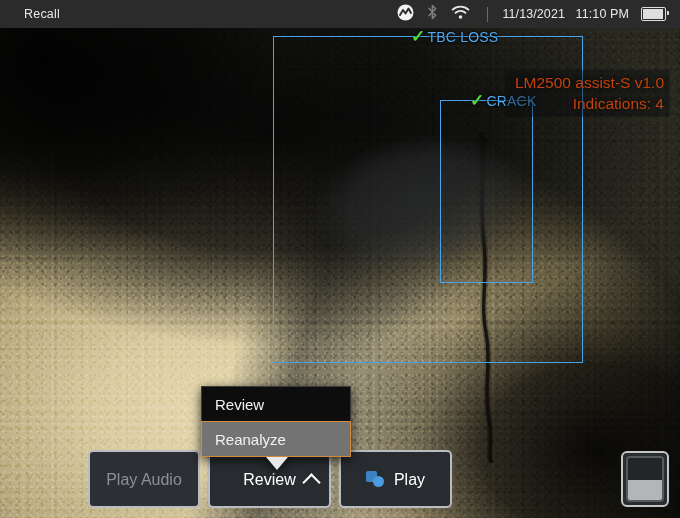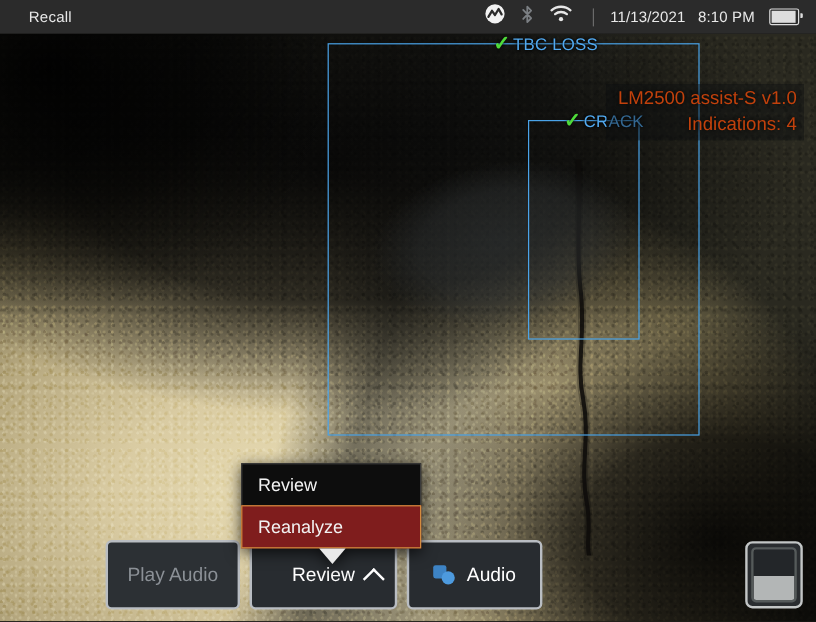--- a/index.html
+++ b/index.html
@@ -184,21 +184,21 @@
     font-size: 15px;
     padding: 9px 0 9px 13px;
     border: 1.5px solid #3a3a3a;
     box-sizing: border-box;
     height: 36px;
     line-height: 17px;
   }
   .menu-item + .menu-item { margin-top: -1.5px; }
   .menu-item.selected {
     border-color: #d38a3e;
-    background: #7f1d1d;
+    background: #737373;
   }
   #popup .pointer {
     position: absolute;
     left: 65px;
     top: 71px;
     width: 0; height: 0;
     border-left: 11px solid transparent;
     border-right: 11px solid transparent;
     border-top: 13px solid #e9e9e9;
   }
@@ -319,21 +319,21 @@
           <path d="M1.6 4.6 A12 12 0 0 1 17.4 4.6" stroke="#e6e6e6" stroke-width="1.9" fill="none" stroke-linecap="round"></path>
           <path d="M4.6 7.8 A7.6 7.6 0 0 1 14.4 7.8" stroke="#e6e6e6" stroke-width="1.9" fill="none" stroke-linecap="round"></path>
           <circle cx="9.5" cy="12" r="1.8" fill="#e6e6e6"></circle>
         </svg>
       </span>
       <span class="sb-sep"></span>
     </div>
 
     <span class="sb-clock">
       <span>11/13/2021</span>
-      <span class="tm">8:10 PM</span>
+      <span class="tm">11:10 PM</span>
     </span>
 
     <span class="battery">
       <span class="lvl"></span>
     </span>
   </div>
 
   <div id="viewport">
     <div class="photo"></div>
     <div class="grit"></div>
@@ -385,21 +385,21 @@
           <span style="display:block;">Review</span>
         </span>
         <span class="chevron-up"></span>
       </div>
 
       <div id="btn-image" class="tb-btn">
         <span class="img-icon">
           <span class="sq"></span>
           <span class="dot"></span>
         </span>
-        <span>Audio</span>
+        <span>Play</span>
       </div>
 
     </div>
 
     <div id="display-indicator">
       <div class="inner">
         <div class="top"></div>
         <div class="bot"></div>
       </div>
     </div>

